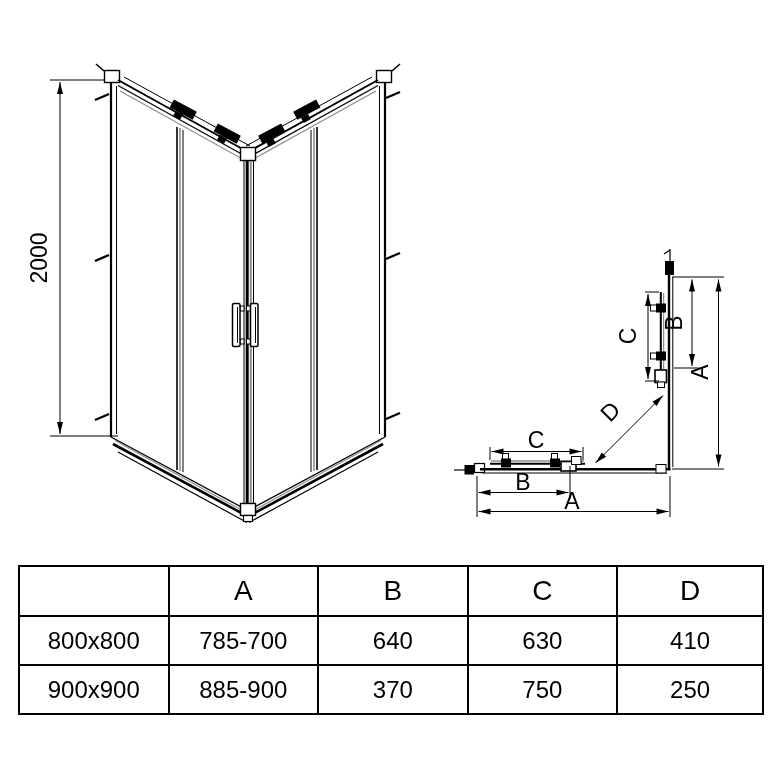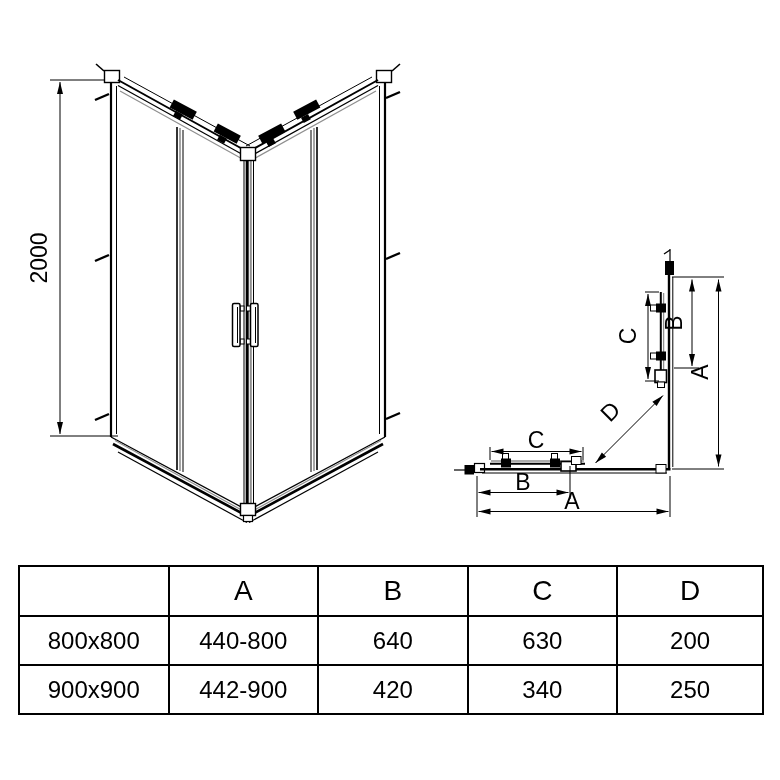--- a/index.html
+++ b/index.html
@@ -228,28 +228,28 @@
     <tbody>
       <tr>
         <th style="width:20.1%"></th>
         <th style="width:20.1%">A</th>
         <th style="width:20.1%">B</th>
         <th style="width:20.1%">C</th>
         <th style="width:19.6%">D</th>
       </tr>
       <tr>
         <td>800x800</td>
-        <td>440-800</td>
+        <td>785-700</td>
         <td>640</td>
         <td>630</td>
-        <td>200</td>
+        <td>410</td>
       </tr>
       <tr>
         <td>900x900</td>
-        <td>442-900</td>
-        <td>420</td>
-        <td>340</td>
+        <td>885-900</td>
+        <td>370</td>
+        <td>750</td>
         <td>250</td>
       </tr>
     </tbody>
   </table>
 
 </div>
 
 </body></html>

